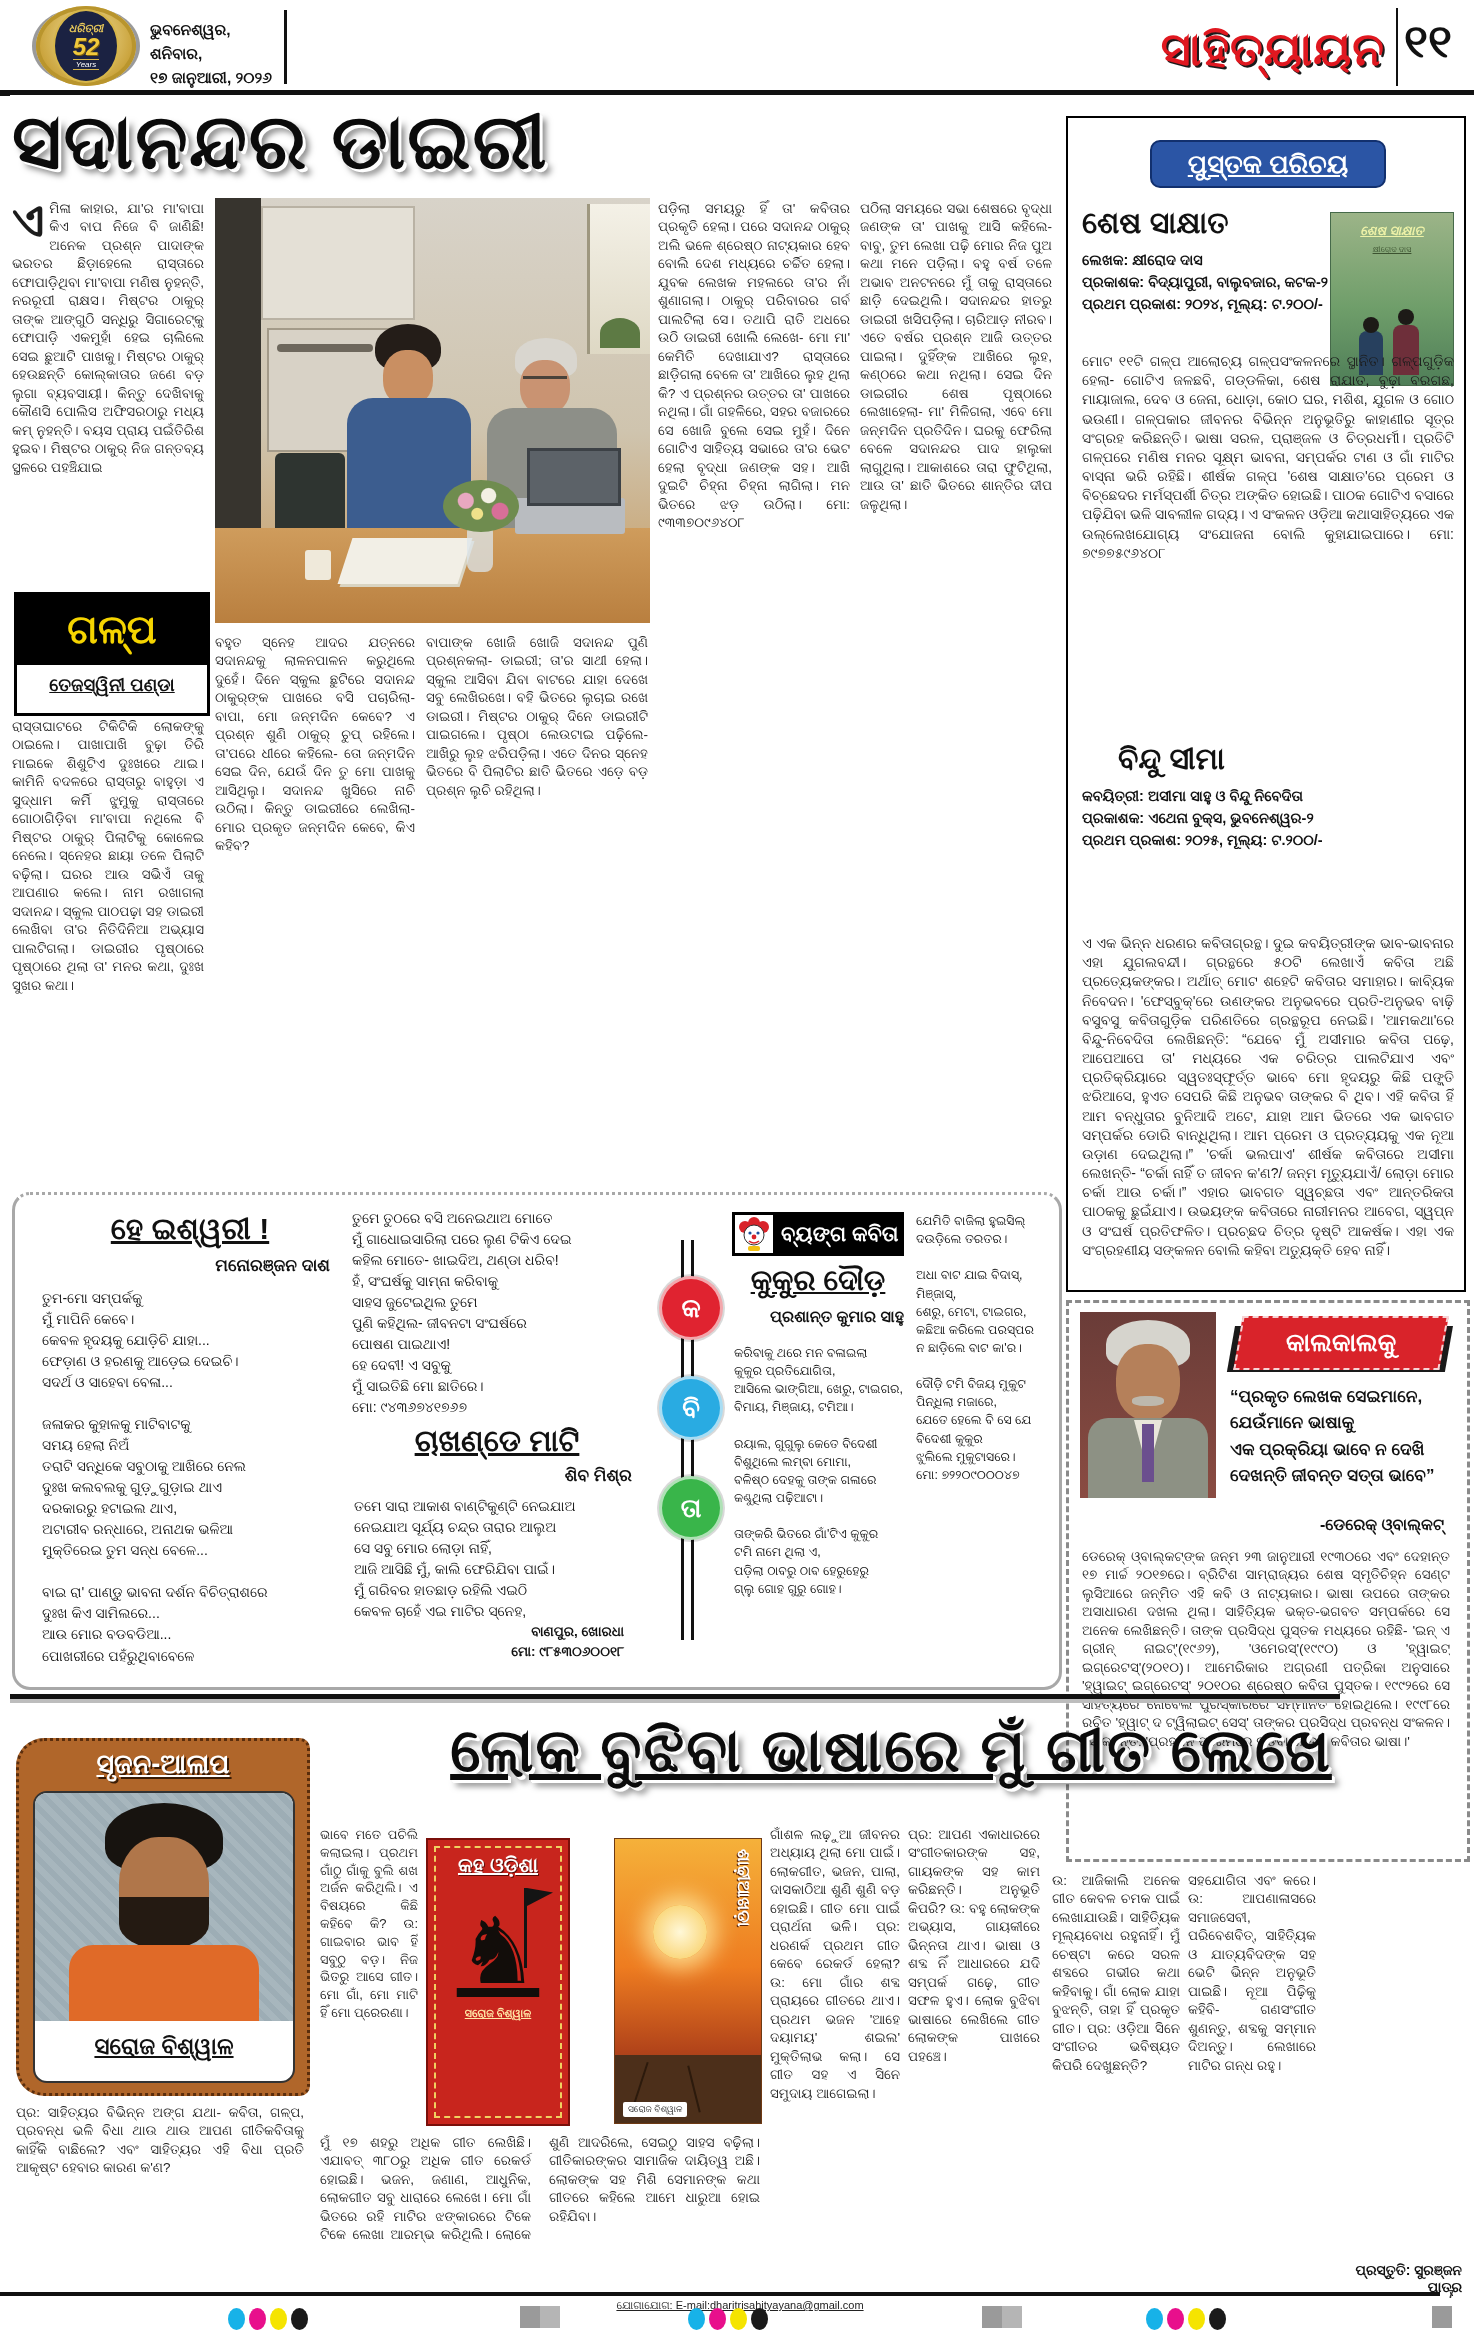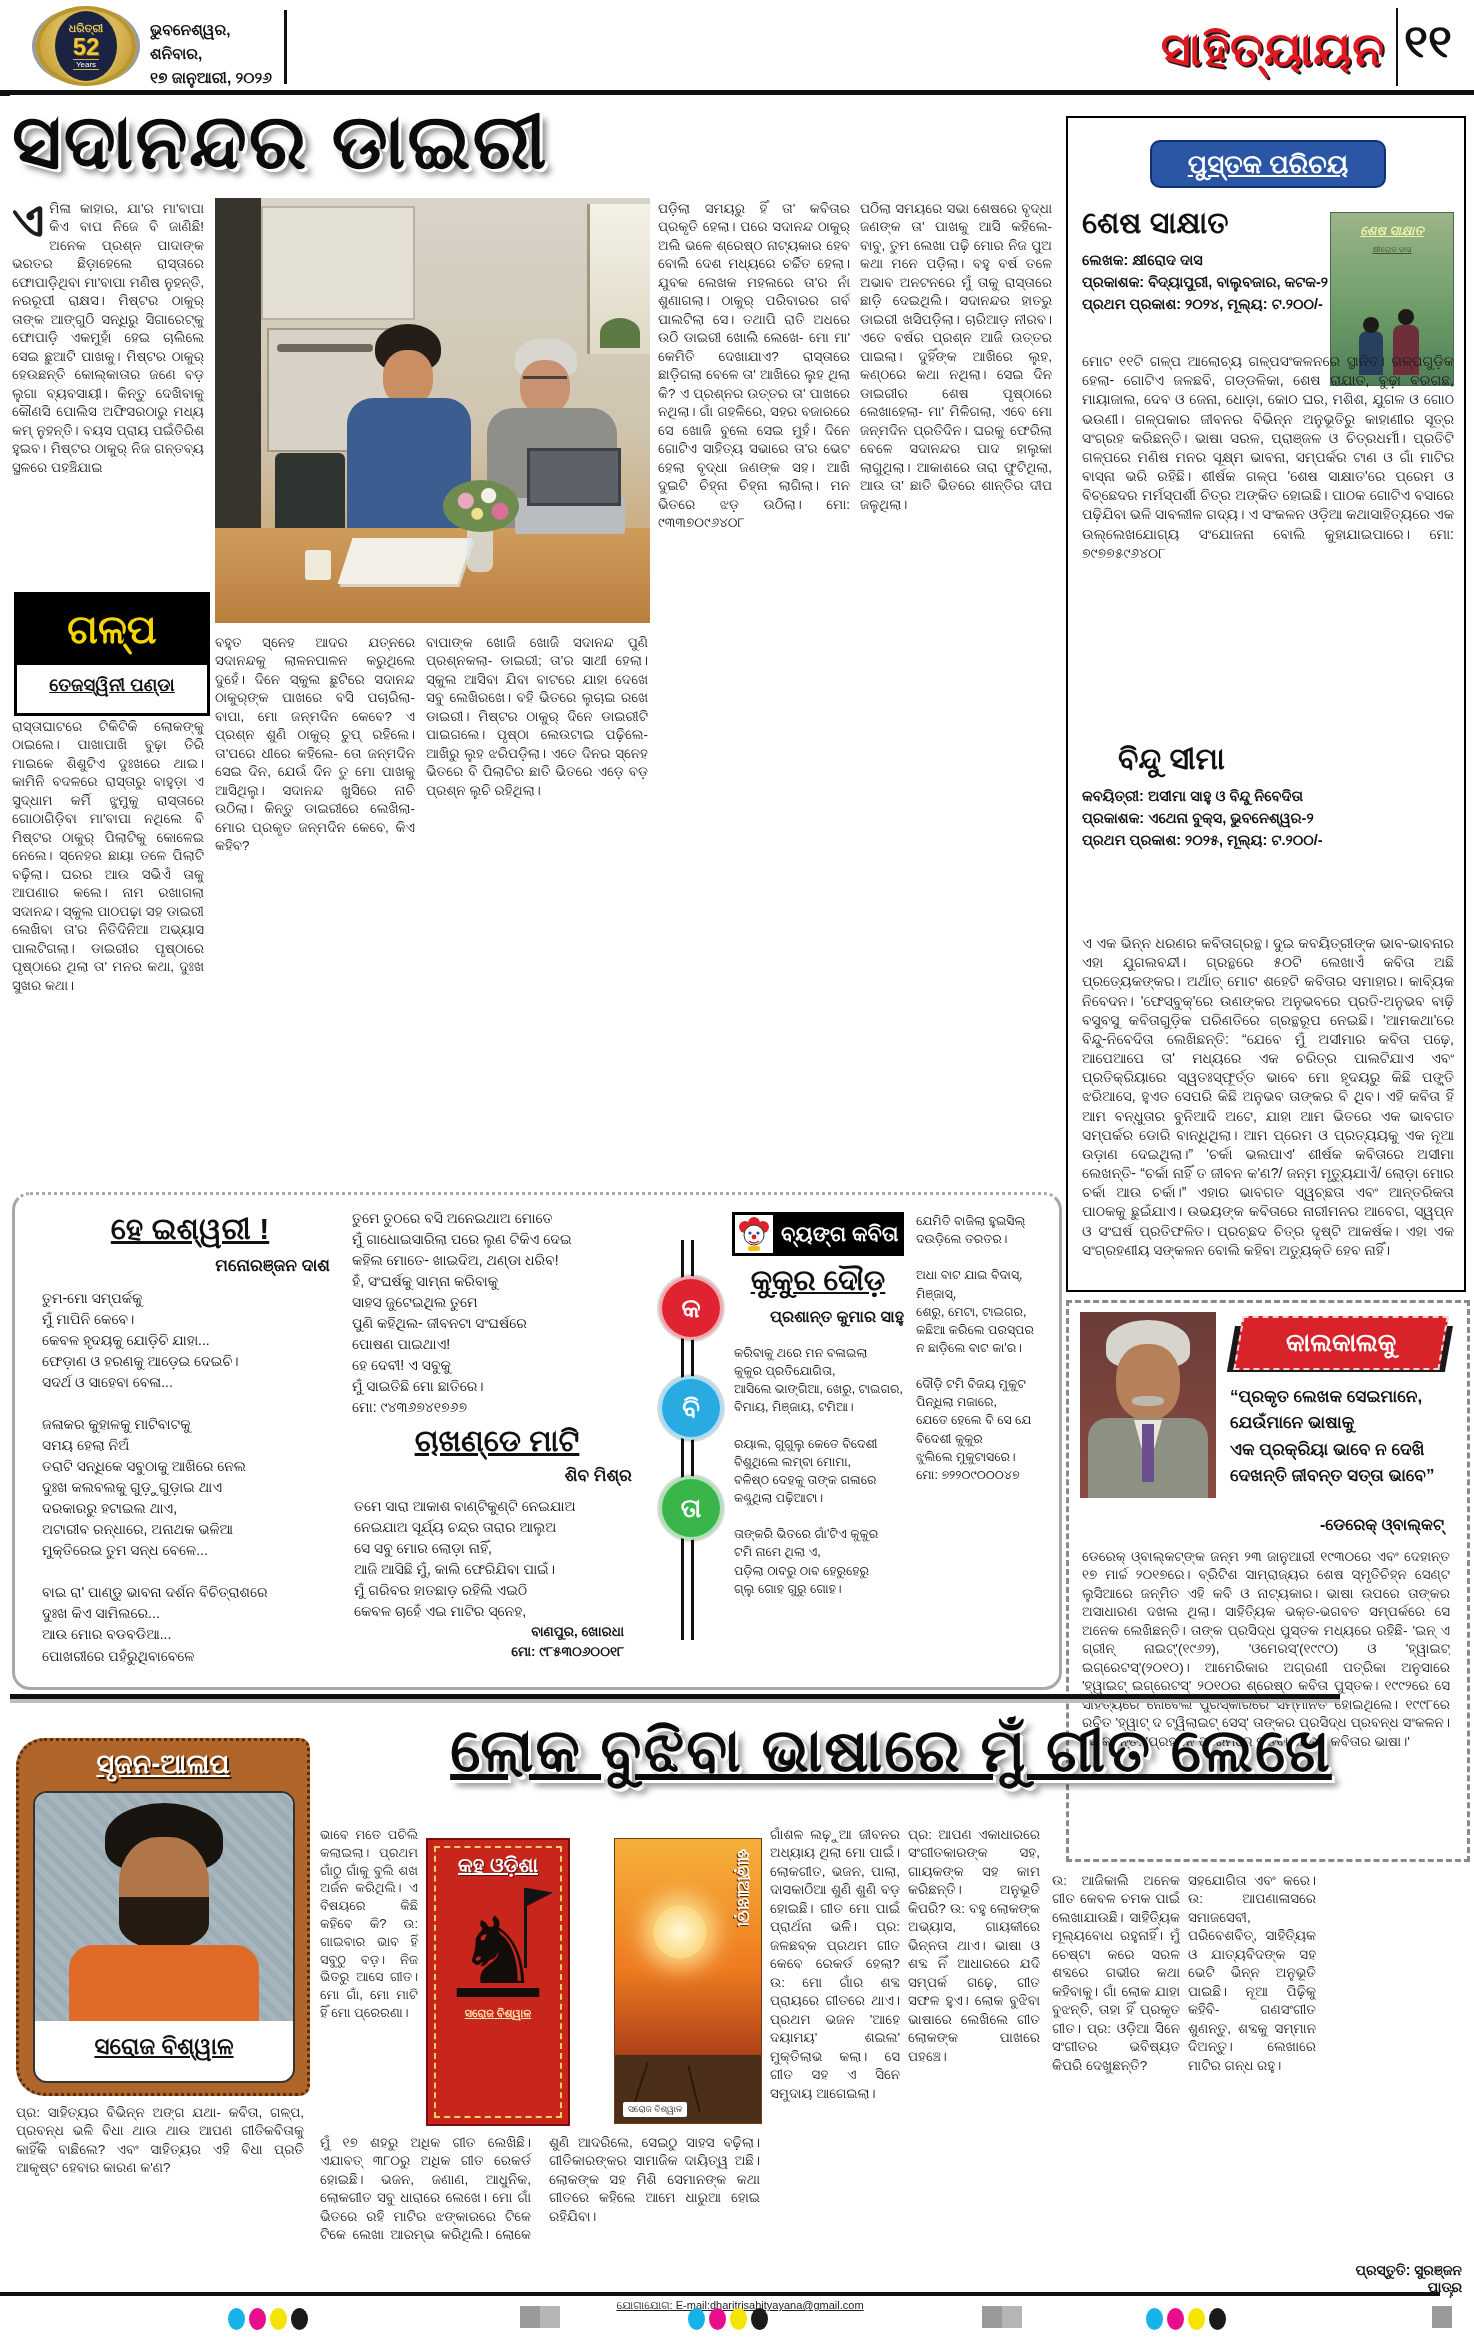--- a/index.html
+++ b/index.html
@@ -24,21 +24,21 @@
              border:3px solid rgba(255,255,255,.6);box-shadow:0 0 0 2px rgba(0,0,0,.15);}
   .vbar{width:3px;background:#111;}
 </style>
 </head>
 <body>
 
 <div class="page">
 
   <div class="abs" style="left:0;top:92px;width:10px;height:4px;background:#111;"></div>
 
-  <div class="abs" style="left:36px;top:6px;width:100px;height:80px;border-radius:50%;background:radial-gradient(circle at 50% 40%,#f4e3a1,#c9a23a 70%,#8a6d1f);box-shadow:inset 0 0 0 4px #b9952d, -6px 0 0 -2px #9a9a9a, 6px 0 0 -2px #9a9a9a;display:flex;align-items:center;justify-content:center;">
+  <div class="abs" style="left:36px;top:6px;width:100px;height:80px;border-radius:50%;background:radial-gradient(circle at 50% 40%,#f4e3a1,#c9a23a 70%,#8a6d1f);box-shadow:inset 0 0 0 4px #b9952d, -6px 0 0 -2px #9a9a9a, 6px 0 0 -2px #9a9a9a;display:flex;align-items:center;justify-content:center;font-style:italic;">
     <div style="width:62px;height:70px;border-radius:50%;background:#1b2242;border:2px solid #d7b64a;display:flex;flex-direction:column;align-items:center;justify-content:center;">
       <div style="color:#e8c85a;font-size:11px;font-weight:bold;">ଧରିତ୍ରୀ</div>
       <div style="color:#f0c93c;font-size:24px;font-weight:bold;line-height:1;text-shadow:1px 1px 0 #7a5c10;">52</div>
       <div style="color:#fff;font-size:8px;border-top:1px solid #d7b64a;border-bottom:1px solid #d7b64a;padding:0 3px;">Years</div>
     </div>
   </div>
 
   <div class="abs pre b" style="left:150px;top:18px;width:130px;font-size:15.5px;line-height:1.55;color:#111;">ଭୁବନେଶ୍ୱର, ଶନିବାର,
 ୧୭ ଜାନୁଆରୀ, ୨୦୨୬</div>
   <div class="abs" style="left:284px;top:10px;width:3px;height:74px;background:#111;"></div>
@@ -268,21 +268,21 @@
 
   <div class="abs" style="left:614px;top:1838px;width:146px;height:284px;background:linear-gradient(#f5b13a 0%,#ee7c20 45%,#b1431a 75%,#5a3a22 100%);border:1px solid #6e3a14;overflow:hidden;">
     <div class="abs" style="left:38px;top:66px;width:54px;height:54px;border-radius:50%;background:radial-gradient(#fff8d8,#f8cb5a);box-shadow:0 0 22px 10px rgba(255,235,160,.8);"></div>
     <div class="abs" style="left:0;top:216px;width:146px;height:68px;background:#4c2f1a;"></div>
     <div class="abs" style="left:24px;top:222px;width:2px;height:50px;background:#2c1a0c;transform:rotate(18deg);"></div>
     <div class="abs" style="left:78px;top:226px;width:2px;height:48px;background:#2c1a0c;transform:rotate(-14deg);"></div>
     <div class="abs" style="right:8px;top:10px;color:#fff;font-size:17px;font-weight:bold;writing-mode:vertical-rl;text-shadow:1px 1px 0 #5a2408;height:200px;">ଶାଢ଼ୀଆଖଡ଼ା</div>
     <div class="abs" style="left:8px;bottom:6px;background:#fff;color:#222;font-size:9px;padding:2px 5px;border-radius:2px;">ସରୋଜ ବିଶ୍ୱାଳ</div>
   </div>
 
-  <div class="abs bt" style="left:770px;top:1826px;width:130px;height:464px;">ଗାଁଶଳ ଲଢ଼ୁଆ ଜୀବନର ଅଧ୍ୟାୟ ଥିଲା ମୋ ପାଇଁ। ଲୋକଗୀତ, ଭଜନ, ପାଲା, ଦାସକାଠିଆ ଶୁଣି ଶୁଣି ବଡ଼ ହୋଇଛି। ଗୀତ ମୋ ପାଇଁ ପ୍ରାର୍ଥନା ଭଳି। ପ୍ର: ଜଳଛବ୍କ ପ୍ରଥମ ଗୀତ କେବେ ରେକର୍ଡ ହେଲା? ଉ: ମୋ ଗାଁର ଶବ୍ଦ ପ୍ରାୟରେ ଗୀତରେ ଥାଏ। ପ୍ରଥମ ଭଜନ 'ଆହେ ଦୟାମୟ' ଶଇଲ' ମୁକ୍ତିଲାଭ କଲା। ସେ ଗୀତ ସହ ଏ ସିନେ ସମୁଦାୟ ଆଗେଇଲା।</div>
+  <div class="abs bt" style="left:770px;top:1826px;width:130px;height:464px;">ଗାଁଶଳ ଲଢ଼ୁଆ ଜୀବନର ଅଧ୍ୟାୟ ଥିଲା ମୋ ପାଇଁ। ଲୋକଗୀତ, ଭଜନ, ପାଲା, ଦାସକାଠିଆ ଶୁଣି ଶୁଣି ବଡ଼ ହୋଇଛି। ଗୀତ ମୋ ପାଇଁ ପ୍ରାର୍ଥନା ଭଳି। ପ୍ର: ଧରଣର୍କ ପ୍ରଥମ ଗୀତ କେବେ ରେକର୍ଡ ହେଲା? ଉ: ମୋ ଗାଁର ଶବ୍ଦ ପ୍ରାୟରେ ଗୀତରେ ଥାଏ। ପ୍ରଥମ ଭଜନ 'ଆହେ ଦୟାମୟ' ଶଇଲ' ମୁକ୍ତିଲାଭ କଲା। ସେ ଗୀତ ସହ ଏ ସିନେ ସମୁଦାୟ ଆଗେଇଲା।</div>
   <div class="abs bt" style="left:908px;top:1826px;width:132px;height:464px;">ପ୍ର: ଆପଣ ଏକାଧାରରେ ସଂଗୀତକାରଙ୍କ ସହ, ଗାୟକଙ୍କ ସହ କାମ କରିଛନ୍ତି। ଅନୁଭୂତି କିପରି? ଉ: ବହୁ ଲୋକଙ୍କ ଅଭ୍ୟାସ, ଗାୟକୀରେ ଭିନ୍ନତା ଥାଏ। ଭାଷା ଓ ଶବ୍ଦ ନିଁ ଆଧାରରେ ଯଦି ସମ୍ପର୍କ ଗଢ଼େ, ଗୀତ ସଫଳ ହୁଏ। ଲୋକ ବୁଝିବା ଭାଷାରେ ଲେଖିଲେ ଗୀତ ଲୋକଙ୍କ ପାଖରେ ପହଞ୍ଚେ।</div>
   <div class="abs bt" style="left:1052px;top:1872px;width:128px;height:380px;">ଉ: ଆଜିକାଲି ଅନେକ ଗୀତ କେବଳ ଚମକ ପାଇଁ ଲେଖାଯାଉଛି। ସାହିତ୍ୟିକ ମୂଲ୍ୟବୋଧ ରହୁନାହିଁ। ମୁଁ ଚେଷ୍ଟା କରେ ସରଳ ଶବ୍ଦରେ ଗଭୀର କଥା କହିବାକୁ। ଗାଁ ଲୋକ ଯାହା ବୁଝନ୍ତି, ତାହା ହିଁ ପ୍ରକୃତ ଗୀତ। ପ୍ର: ଓଡ଼ିଆ ସିନେ ସଂଗୀତର ଭବିଷ୍ୟତ କିପରି ଦେଖୁଛନ୍ତି?</div>
   <div class="abs bt" style="left:1188px;top:1872px;width:128px;height:380px;">ସହଯୋଗିତା ଏବଂ କରେ। ଉ: ଆପଣାଳାସରେ ସମାଜସେବୀ, ପରିବେଶବିତ୍, ସାହିତ୍ୟିକ ଓ ଯାତ୍ୟବିଦଙ୍କ ସହ ଭେଟି ଭିନ୍ନ ଅନୁଭୂତି ପାଇଛି। ନୂଆ ପିଢ଼ିକୁ କହିବି- ଗଣସଂଗୀତ ଶୁଣନ୍ତୁ, ଶବ୍ଦକୁ ସମ୍ମାନ ଦିଅନ୍ତୁ। ଲେଖାରେ ମାଟିର ଗନ୍ଧ ରହୁ।</div>
   <div class="abs bt" style="left:320px;top:2134px;width:440px;height:154px;column-count:2;column-gap:18px;">ମୁଁ ୧୭ ଶହରୁ ଅଧିକ ଗୀତ ଲେଖିଛି। ଏଯାବତ୍ ୩୮୦ରୁ ଅଧିକ ଗୀତ ରେକର୍ଡ ହୋଇଛି। ଭଜନ, ଜଣାଣ, ଆଧୁନିକ, ଲୋକଗୀତ ସବୁ ଧାରାରେ ଲେଖେ। ମୋ ଗାଁ ଭିତରେ ରହି ମାଟିର ଝଙ୍କାରରେ ଟିକେ ଟିକେ ଲେଖା ଆରମ୍ଭ କରିଥିଲି। ଲୋକେ ଶୁଣି ଆଦରିଲେ, ସେଇଠୁ ସାହସ ବଢ଼ିଲା। ଗୀତିକାରଙ୍କର ସାମାଜିକ ଦାୟିତ୍ୱ ଅଛି। ଲୋକଙ୍କ ସହ ମିଶି ସେମାନଙ୍କ କଥା ଗୀତରେ କହିଲେ ଆମେ ଧାରୁଆ ହୋଇ ରହିଯିବା।</div>
   <div class="abs rt b" style="left:1324px;top:2262px;width:138px;font-size:14px;">ପ୍ରସ୍ତୁତି: ସୁରଞ୍ଜନ ପାତ୍ର</div>
 
   <div class="abs" style="left:0;top:2292px;width:1440px;height:4px;background:#111;"></div>
   <div class="abs small b" style="left:1448px;top:2288px;color:#333;">7</div>
   <div class="abs ctr small" style="left:420px;top:2299px;width:640px;color:#222;">ଯୋଗାଯୋଗ: E-mail:dharitrisahityayana@gmail.com</div>
 

